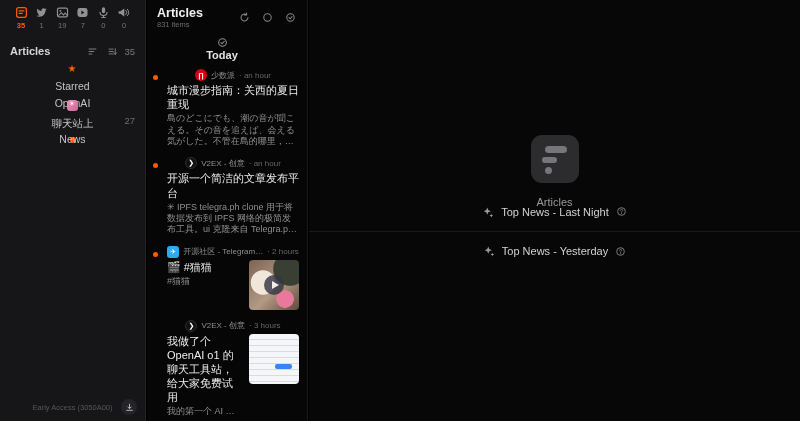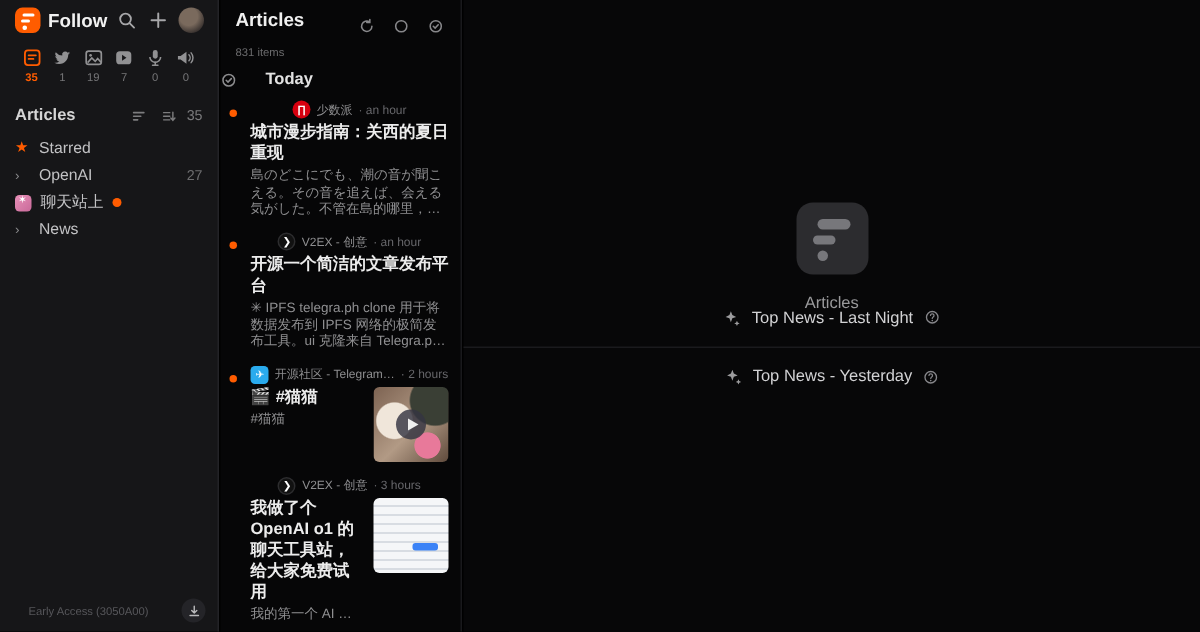--- a/index.html
+++ b/index.html
@@ -34,63 +34,63 @@
   .vtab{display:flex;flex-direction:column;align-items:center;gap:2px;width:18px;cursor:pointer;}
   .vcount{font-size:7.5px;color:#757577;}
   .vtab.active .vcount{color:var(--accent);font-weight:700;}
 
   .list-header{display:flex;align-items:center;padding:9px 10px 5px 10px;gap:4px;}
   .lh-title{font-size:11px;font-weight:700;color:#d6d6d6;margin-right:auto;}
   .lh-count{font-size:9.5px;color:#7a7a7c;}
 
   .feed-list{display:flex;flex-direction:column;}
   .feed-item{display:flex;align-items:center;gap:6px;height:18px;padding:0 10px;font-size:10.5px;
-    color:#c2c2c4;cursor:pointer;}
+    color:#c2c2c4;cursor:pointer;flex-direction:column;}
   .feed-item .count{margin-left:auto;font-size:9.5px;color:#6d6d6f;}
   .chev{width:10px;flex:none;color:#8a8a8c;font-size:9px;line-height:1;}
   .chev::before{content:"›";}
   .star-ic{width:10px;flex:none;color:var(--accent);font-size:10px;line-height:1;}
   .star-ic::before{content:"★";}
   .feed-fav{width:11px;height:11px;border-radius:3px;flex:none;
     background:linear-gradient(135deg,#e890b8,#c96a9a);position:relative;}
   .feed-fav::before{content:"✶";position:absolute;left:2px;top:-0.5px;font-size:7px;color:#fff;}
   .badge-dot{width:6px;height:6px;border-radius:50%;background:var(--accent);flex:none;}
 
   .sb-footer{position:absolute;left:0;right:0;bottom:0;height:24px;}
-  .sb-version{position:absolute;left:0;right:0;top:6px;text-align:left;
-    font-size:7.5px;color:#56565a;padding-left:19px;}
+  .sb-version{position:absolute;left:0;right:0;top:6px;text-align:center;
+    font-size:7.5px;color:#56565a;}
   .dl-btn{position:absolute;right:8px;top:2px;width:16px;height:16px;border-radius:50%;
     background:#242428;display:flex;align-items:center;justify-content:center;cursor:pointer;}
 
   
   .timeline{position:absolute;left:147px;top:0;width:161px;height:421px;
     background:var(--bg-dark);border-right:1px solid #19191c;overflow:hidden;}
   .tl-header{display:flex;align-items:flex-start;justify-content:space-between;padding:6px 9px 2px 10px;}
   .tl-title{font-size:12.5px;font-weight:700;color:#f0f0f0;}
-  .tl-sub{font-size:7.5px;color:#6c6c6e;margin-top:10px;}
+  .tl-sub{font-size:7.5px;color:#6c6c6e;margin-top:0;}
   .tl-actions{display:flex;gap:7px;padding-top:3px;}
-  .tl-today{display:flex;align-items:center;gap:19px;padding:6px 10px 4px 0;}
+  .tl-today{display:flex;align-items:center;gap:1px;padding:6px 10px 4px 0;flex-direction:column;}
   .tl-today span{font-size:11px;font-weight:700;color:#e2e2e2;}
 
   .entry{position:relative;padding:4px 8px 6px 20px;cursor:pointer;}
   .dot{position:absolute;left:6px;top:10px;width:5px;height:5px;border-radius:50%;background:var(--accent);}
   .ehead{display:flex;align-items:center;gap:4px;margin-bottom:2px;min-width:0;justify-content:center;}
   .eavatar{width:12px;height:12px;flex:none;position:relative;display:flex;align-items:center;justify-content:center;}
   .av-sspai{border-radius:50%;background:#d7000f;}
   .av-sspai::before{content:"∏";color:#fff;font-size:7px;font-weight:700;}
   .av-v2ex{border-radius:50%;background:#111;border:1px solid #2c2c2e;}
   .av-v2ex::before{content:"❯";color:#fff;font-size:7px;font-weight:700;}
   .av-tg{border-radius:3px;background:#2aabee;}
   .av-tg::before{content:"✈";color:#fff;font-size:7px;}
   .av-db{border-radius:3px;background:#00b51d;}
   .av-db::before{content:"豆";color:#fff;font-size:7.5px;font-weight:700;}
   .efeed{font-size:8px;color:#8e8e90;white-space:nowrap;overflow:hidden;text-overflow:ellipsis;min-width:0;}
   .etime{font-size:8px;color:#66666a;flex:none;white-space:nowrap;}
   .etime::before{content:"· ";}
-  .etitle{font-size:11px;font-weight:700;color:#ececec;line-height:1.28;}
+  .etitle{font-size:11px;font-weight:400;color:#ececec;line-height:1.28;}
   .eexcerpt{font-size:9px;color:#8f8f91;line-height:1.27;margin-top:2px;
     display:-webkit-box;-webkit-box-orient:vertical;overflow:hidden;}
   .cl1{-webkit-line-clamp:1;max-height:12px;}
   .cl3{-webkit-line-clamp:3;max-height:35px;}
   .ebody{display:flex;gap:6px;}
   .etext{flex:1;min-width:0;}
   .thumb{width:50px;height:50px;border-radius:4px;flex:none;position:relative;overflow:hidden;}
   .thumb-cat{background:
     radial-gradient(circle at 72% 78%,#e8799a 0 16%,transparent 17%),
     radial-gradient(circle at 28% 45%,#f0e6da 0 26%,transparent 28%),
@@ -116,40 +116,20 @@
   .ph-label{margin-top:13px;font-size:11px;color:#9a9a9c;}
   .ai-block{position:absolute;left:0;right:0;top:192px;}
   .ai-row{height:39px;display:flex;align-items:center;justify-content:center;gap:7px;cursor:pointer;}
   .ai-row + .ai-row{border-top:1px solid #1a1a1d;}
   .ai-label{font-size:11px;color:#d2d2d4;}
 </style>
 </head>
 <body>
 
 <aside class="sidebar">
-  <div class="sb-top">
-    <div class="logo">
-        <i class="b1"></i>
-        <i class="b2"></i>
-        <i class="b3"></i>
-      </div>
-    <div class="sb-title">Follow</div>
-    <div class="icon-btn">
-      <svg width="13" height="13" viewBox="0 0 16 16">
-          <circle cx="7" cy="7" r="4.4" fill="none" stroke="#a7a7a9" stroke-width="1.5"></circle>
-          <path d="M10.5 10.5L14 14" stroke="#a7a7a9" stroke-width="1.5" stroke-linecap="round"></path>
-        </svg>
-    </div>
-    <div class="icon-btn">
-      <svg width="13" height="13" viewBox="0 0 16 16">
-          <path d="M8 2.5v11M2.5 8h11" stroke="#a7a7a9" stroke-width="1.6" stroke-linecap="round"></path>
-        </svg>
-    </div>
-    <div class="avatar"></div>
-  </div>
 
   <div class="view-tabs">
     <div class="vtab active">
       <svg width="13" height="13" viewBox="0 0 16 16">
           <rect x="2" y="2" width="12" height="12" rx="2.5" fill="none" stroke="#ff5c00" stroke-width="1.5"></rect>
           <path d="M5 6h6M5 9h4" stroke="#ff5c00" stroke-width="1.4" stroke-linecap="round"></path>
         </svg>
       <span class="vcount">35</span>
     </div>
     <div class="vtab">

